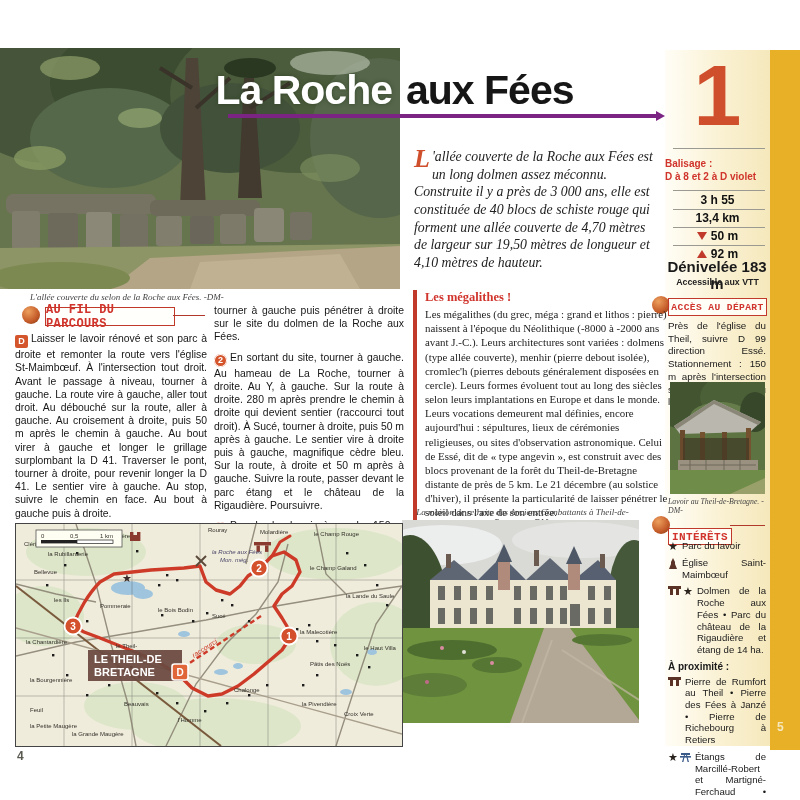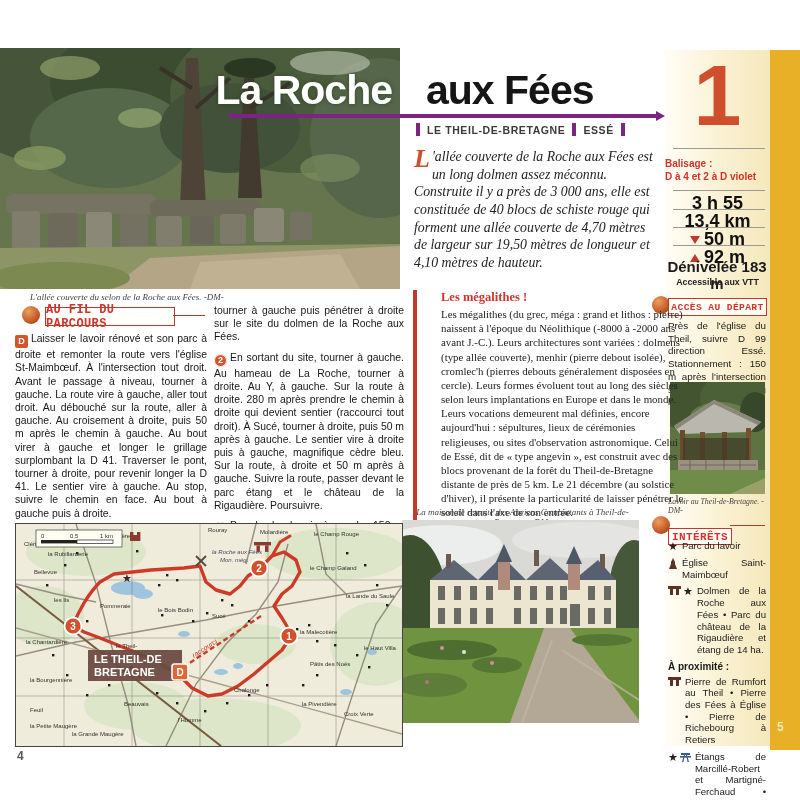--- a/index.html
+++ b/index.html
@@ -4,21 +4,21 @@
 <style>
   html,body{margin:0;padding:0;background:#ffffff;}
   #page{position:relative;width:800px;height:800px;background:#ffffff;overflow:hidden;
         font-family:"Liberation Sans",sans-serif;color:#1a1a1a;}
   .abs{position:absolute;}
 
   
   .title-part{font-weight:bold;font-size:41px;letter-spacing:-1px;line-height:1;}
   #title-white{left:178px;top:70px;width:214px;text-align:right;color:#ffffff;
                text-shadow:0 0 4px rgba(40,60,30,.7);}
-  #title-black{left:406px;top:70px;color:#161616;margin-left:20px;}
+  #title-black{left:406px;top:70px;color:#161616;}
   #purple-rule{left:228px;top:114px;width:430px;height:4px;background:#7c2483;}
   #purple-arrow{left:656px;top:111px;width:0;height:0;border-left:9px solid #7c2483;
                 border-top:5px solid transparent;border-bottom:5px solid transparent;}
   #commune-strip{left:416px;top:123px;font-size:10.5px;font-weight:bold;color:#3a3a3a;
                  letter-spacing:.6px;display:flex;align-items:center;gap:7px;}
   .pbar{display:inline-block;width:4px;height:13px;background:#7c2483;}
 
   
   #intro{left:414px;top:148px;width:246px;font-family:"Liberation Serif",serif;
          font-style:italic;font-size:13.8px;line-height:1.28;color:#222;}
@@ -31,21 +31,21 @@
 
   
   #cream-panel{left:665px;top:50px;width:105px;height:696px;
                background:linear-gradient(90deg,#fffdf6,#faf1d2 55%,#f5e8bc);}
   #yellow-strip{left:770px;top:50px;width:30px;height:700px;background:#e7b026;}
   #route-number{left:665px;top:52px;width:105px;text-align:center;font-size:86px;
                 font-weight:bold;color:#cf4e2c;line-height:1;}
   .sep{left:673px;width:92px;height:0;border-top:1.4px solid #9a9a92;}
   #balisage{left:665px;top:158px;width:105px;text-align:left;color:#d0342c;
             font-size:10px;font-weight:bold;line-height:1.25;}
-  .stat-row{left:665px;width:105px;text-align:right;font-size:18px;font-weight:bold;
+  .stat-row{left:665px;width:105px;text-align:right;font-size:12px;font-weight:bold;
             color:#111;display:flex;align-items:center;justify-content:center;gap:4px;}
   .tri-down{width:0;height:0;border-left:5px solid transparent;border-right:5px solid transparent;
             border-top:8px solid #c0392b;display:inline-block;}
   .tri-up{width:0;height:0;border-left:5px solid transparent;border-right:5px solid transparent;
           border-bottom:8px solid #c0392b;display:inline-block;}
   #denivelee{left:663px;top:258px;width:108px;text-align:center;font-size:15px;font-weight:bold;}
   #vtt{left:665px;top:277px;width:105px;text-align:center;font-size:8.8px;font-weight:bold;color:#222;}
   .side-text{left:668px;width:98px;font-size:9.8px;line-height:1.3;text-align:justify;color:#1a1a1a;}
 
   
@@ -60,21 +60,21 @@
   .col-text{font-size:10.4px;line-height:1.27;text-align:justify;color:#161616;}
   .para{margin-bottom:7px;}
   .m-circle{display:inline-flex;width:13px;height:13px;border-radius:50%;background:#d4552c;
             color:#fff;font-size:9px;font-weight:bold;align-items:center;justify-content:center;
             margin-right:3px;vertical-align:-2px;box-shadow:0 0 0 1px #fff inset;}
   .m-square{display:inline-flex;width:13px;height:13px;border-radius:2px;background:#d4552c;
             color:#fff;font-size:9px;font-weight:bold;align-items:center;justify-content:center;
             margin-right:3px;vertical-align:-2px;}
 
   
-  #megalithes{left:413px;top:290px;width:243px;border-left:4px solid #c0392b;padding-left:24px;}
+  #megalithes{left:413px;top:290px;width:243px;border-left:4px solid #c0392b;padding-left:8px;}
   #megalithes .mtitle{color:#d0342c;font-weight:bold;font-size:12.5px;margin-bottom:2px;
                       font-family:"Liberation Serif",serif;}
   #megalithes .mtext{font-family:"Liberation Serif",serif;font-size:10.9px;line-height:1.3;
                      color:#222;text-align:left;}
 
   
   .int-item{display:flex;gap:4px;margin-bottom:5px;font-size:9.6px;line-height:1.22;
             text-align:justify;color:#1a1a1a;}
   .int-icons{flex:0 0 auto;display:flex;gap:2px;align-items:flex-start;padding-top:1px;}
   .star{color:#2a221d;font-size:11px;line-height:1;}
@@ -125,42 +125,35 @@
     <polygon points="150,210 400,198 400,241 110,241" fill="#b3a585"></polygon>
     <polygon points="200,214 340,206 360,241 190,241" fill="#c2b495" opacity=".8"></polygon>
     <ellipse cx="60" cy="230" rx="70" ry="16" fill="#7c8a52"></ellipse>
   </svg>
 
   <div class="abs title-part" id="title-white">La Roche</div>
   <div class="abs title-part" id="title-black">aux Fées</div>
   <div class="abs" id="purple-rule"></div>
   <div class="abs" id="purple-arrow"></div>
 
-  <div class="abs" id="commune-strip">
-    <span class="pbar"></span>
-    <span>LE THEIL-DE-BRETAGNE</span>
-    <span class="pbar"></span>
-    <span>ESSÉ</span>
-    <span class="pbar"></span>
-  </div>
 
   <div class="abs" id="intro">
     <span class="dropcap">L</span><span>'allée couverte de la Roche aux Fées est un long dolmen assez méconnu. Construite il y a près de 3 000 ans, elle est constituée de 40 blocs de schiste rouge qui forment une allée couverte de 4,70 mètres de largeur sur 19,50 mètres de longueur et 4,10 mètres de hauteur.</span>
   </div>
 
   <div class="abs caption" style="left:30px;top:292px;width:360px">L'allée couverte du selon de la Roche aux Fées. -DM-</div>
 
   <div class="abs" id="cream-panel"></div>
   <div class="abs" id="yellow-strip"></div>
   <div class="abs" id="route-number">1</div>
 
   <div class="abs sep" style="top:148px"></div>
   <div class="abs" id="balisage">
     <div>Balisage :</div>
-    <div>D à 4 et 2 à D violet</div>
+    <div>D à 8 et 2 à D violet</div>
   </div>
   <div class="abs sep" style="top:190px"></div>
 
   <div class="abs stat-row" style="top:193px">
     <span>3 h 55</span>
   </div>
   <div class="abs sep" style="top:209px"></div>
   <div class="abs stat-row" style="top:211px">
     <span>13,4 km</span>
   </div>
@@ -236,21 +229,21 @@
     </div>
     <div class="proxim">À proximité :</div>
     <div class="int-item">
       <span class="int-icons">
         <svg width="13" height="9" viewBox="0 0 13 9">
           <rect x="0" y="0" width="13" height="3" fill="#5a3226"></rect>
           <rect x="2" y="3" width="3" height="6" fill="#5a3226"></rect>
           <rect x="8" y="3" width="3" height="6" fill="#5a3226"></rect>
         </svg>
       </span>
-      <span>Pierre de Rumfort au Theil • Pierre des Fées à Église • Pierre de Richebourg à Retiers</span>
+      <span>Pierre de Rumfort au Theil • Pierre des Fées à Janzé • Pierre de Richebourg à Retiers</span>
     </div>
     <div class="int-item">
       <span class="int-icons">
         <span class="star">★</span>
         <svg width="11" height="10" viewBox="0 0 11 10">
           <rect x="1" y="1" width="9" height="2" fill="#3a5a8a"></rect>
           <rect x="0" y="4" width="11" height="1.6" fill="#3a5a8a"></rect>
           <polygon points="2,10 4,3 5,3 3.4,10" fill="#3a5a8a"></polygon>
           <polygon points="9,10 7,3 6,3 7.6,10" fill="#3a5a8a"></polygon>
         </svg>

